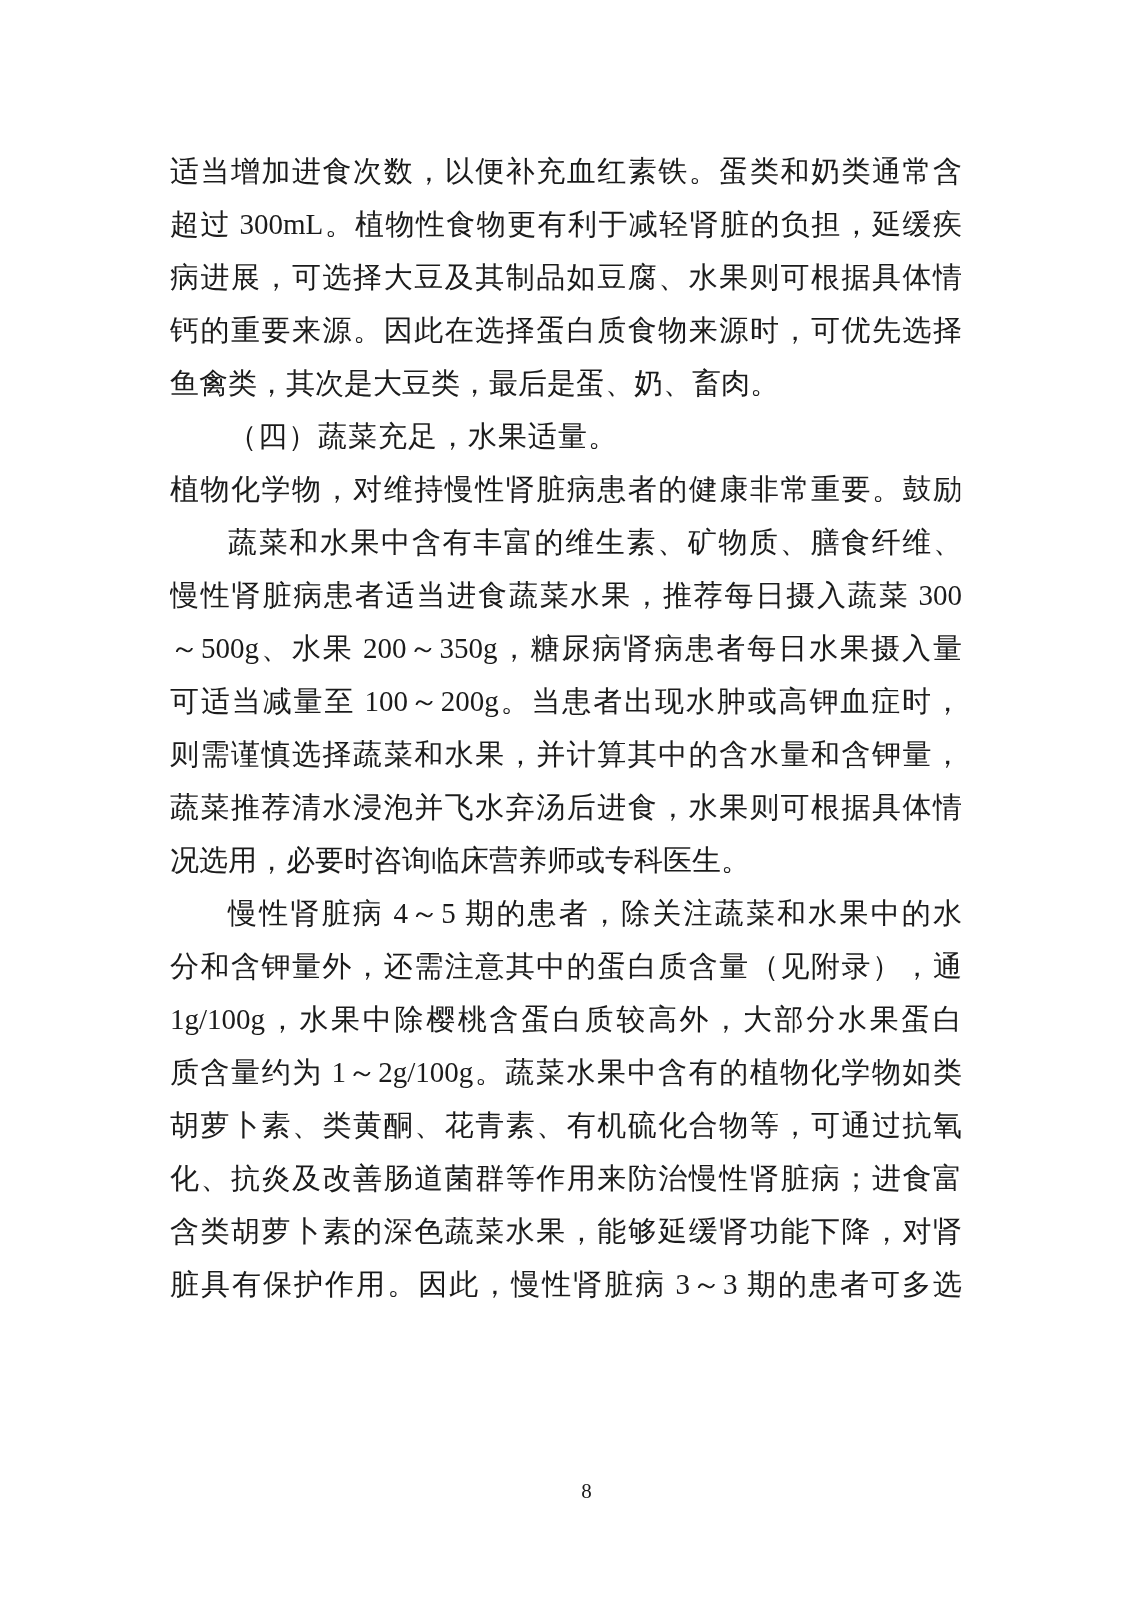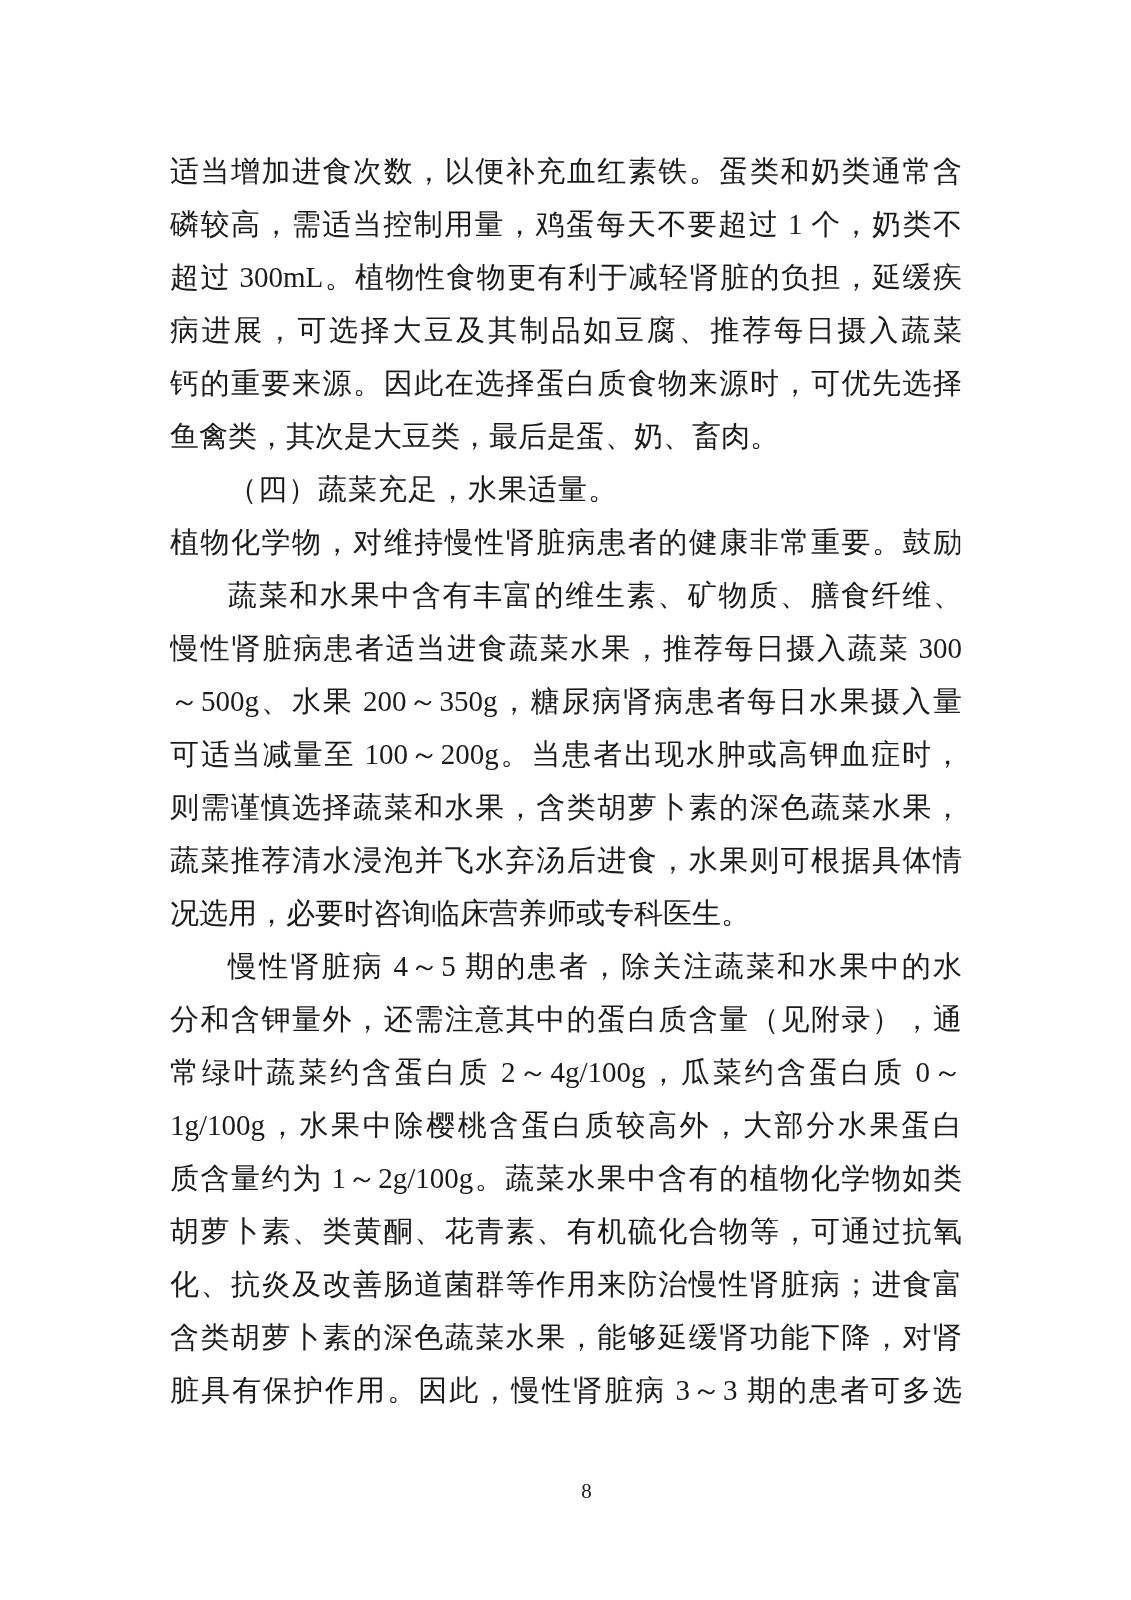--- a/index.html
+++ b/index.html
@@ -61,40 +61,38 @@
   }
 </style>
 </head>
 <body>
 
 <div class="page">
 
   <div class="text-block">
 
     <div class="line">适当增加进食次数，以便补充血红素铁。蛋类和奶类通常含</div>
-    <div class="line">磷较高，需适当控制用量，鸡蛋每天不要超过 1 个，奶类不</div>
     <div class="line">超过 300mL。植物性食物更有利于减轻肾脏的负担，延缓疾</div>
-    <div class="line">病进展，可选择大豆及其制品如豆腐、推荐每日摄入蔬菜</div>
+    <div class="line">病进展，可选择大豆及其制品如豆腐、水果则可根据具体情</div>
     <div class="line">钙的重要来源。因此在选择蛋白质食物来源时，可优先选择</div>
     <div class="line no-just">鱼禽类，其次是大豆类，最后是蛋、奶、畜肉。</div>
 
     <div class="line no-just indent heading">（四）蔬菜充足，水果适量。</div>
 
     <div class="line">植物化学物，对维持慢性肾脏病患者的健康非常重要。鼓励</div>
     <div class="line indent">蔬菜和水果中含有丰富的维生素、矿物质、膳食纤维、</div>
     <div class="line">慢性肾脏病患者适当进食蔬菜水果，推荐每日摄入蔬菜 300</div>
     <div class="line">～500g、水果 200～350g，糖尿病肾病患者每日水果摄入量</div>
     <div class="line">可适当减量至 100～200g。当患者出现水肿或高钾血症时，</div>
-    <div class="line">则需谨慎选择蔬菜和水果，含类胡萝卜素的深色蔬菜水果，</div>
+    <div class="line">则需谨慎选择蔬菜和水果，并计算其中的含水量和含钾量，</div>
     <div class="line">蔬菜推荐清水浸泡并飞水弃汤后进食，水果则可根据具体情</div>
     <div class="line no-just">况选用，必要时咨询临床营养师或专科医生。</div>
 
     <div class="line indent">慢性肾脏病 4～5 期的患者，除关注蔬菜和水果中的水</div>
     <div class="line">分和含钾量外，还需注意其中的蛋白质含量（见附录），通</div>
-    <div class="line">常绿叶蔬菜约含蛋白质 2～4g/100g，瓜菜约含蛋白质 0～</div>
     <div class="line">1g/100g，水果中除樱桃含蛋白质较高外，大部分水果蛋白</div>
     <div class="line">质含量约为 1～2g/100g。蔬菜水果中含有的植物化学物如类</div>
     <div class="line">胡萝卜素、类黄酮、花青素、有机硫化合物等，可通过抗氧</div>
     <div class="line">化、抗炎及改善肠道菌群等作用来防治慢性肾脏病；进食富</div>
     <div class="line">含类胡萝卜素的深色蔬菜水果，能够延缓肾功能下降，对肾</div>
     <div class="line">脏具有保护作用。因此，慢性肾脏病 3～3 期的患者可多选</div>
 
   </div>
 
   <div class="footer">8</div>

